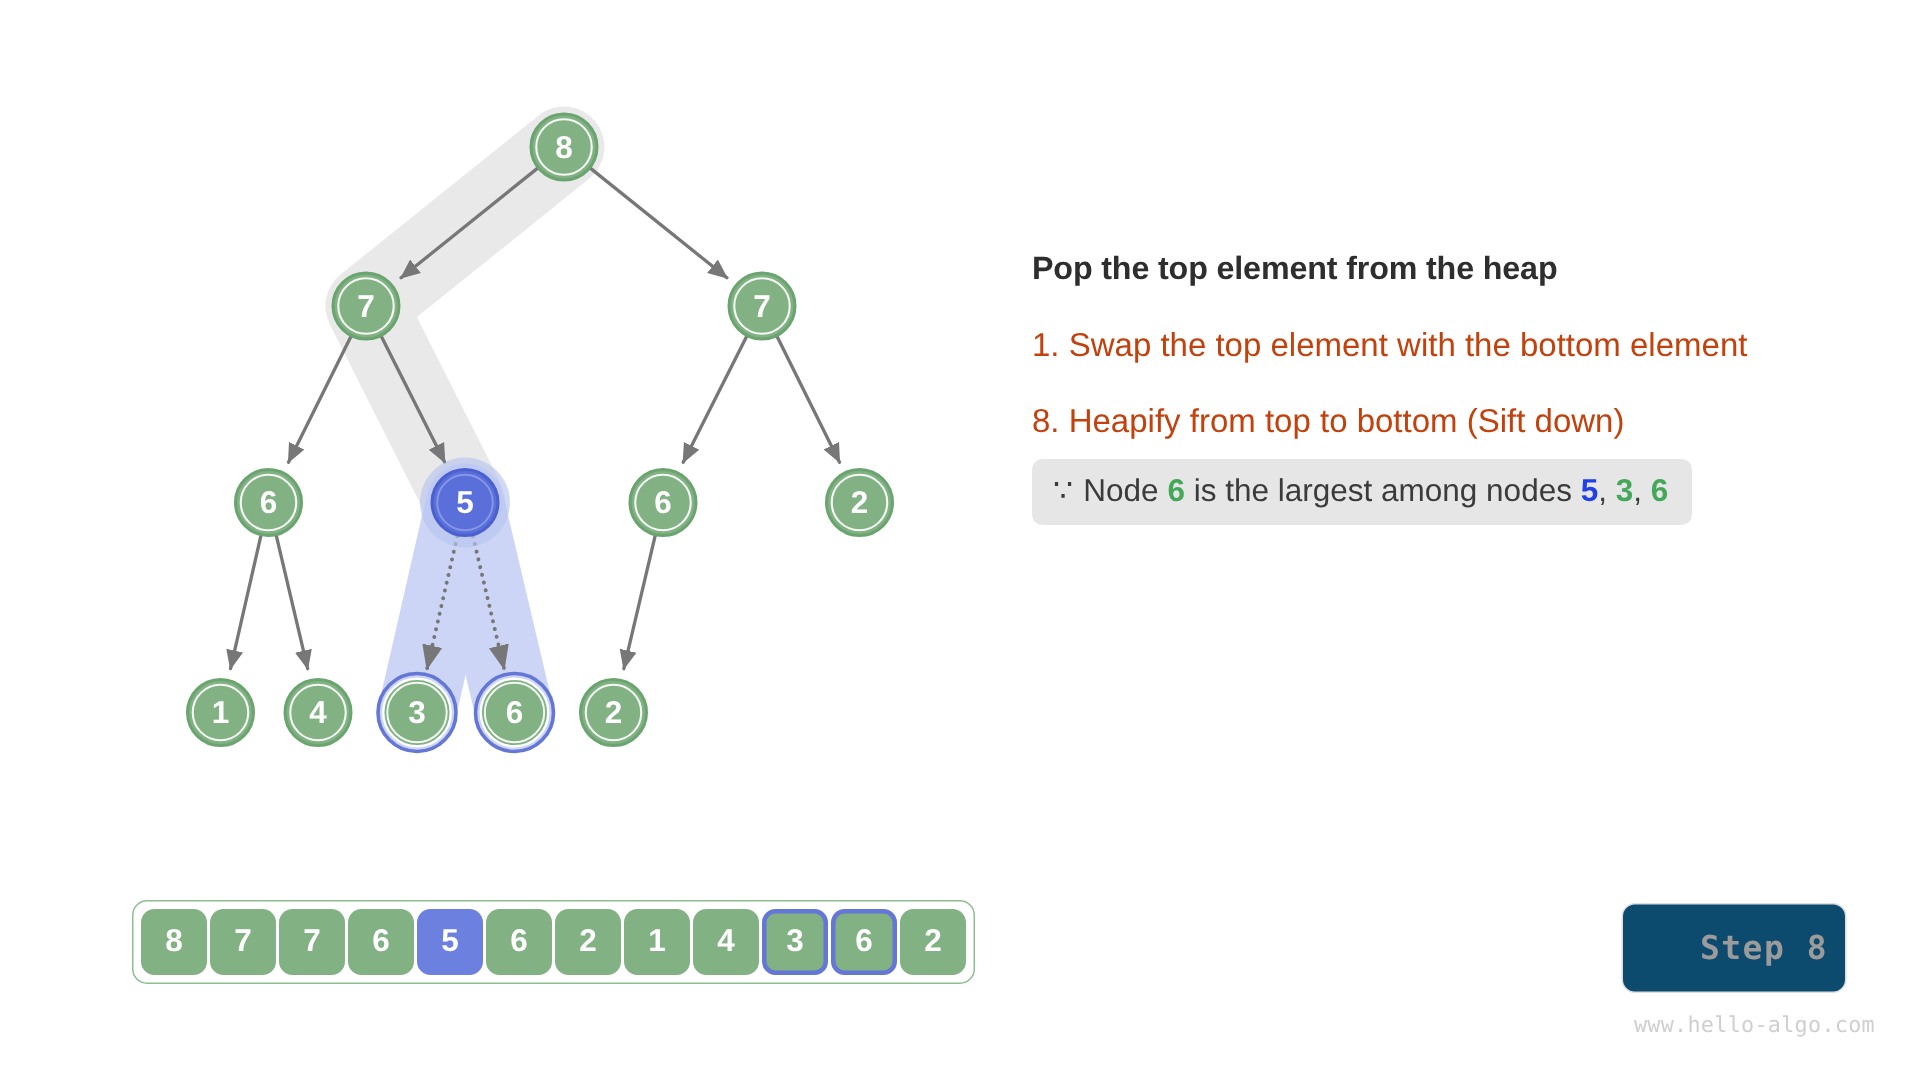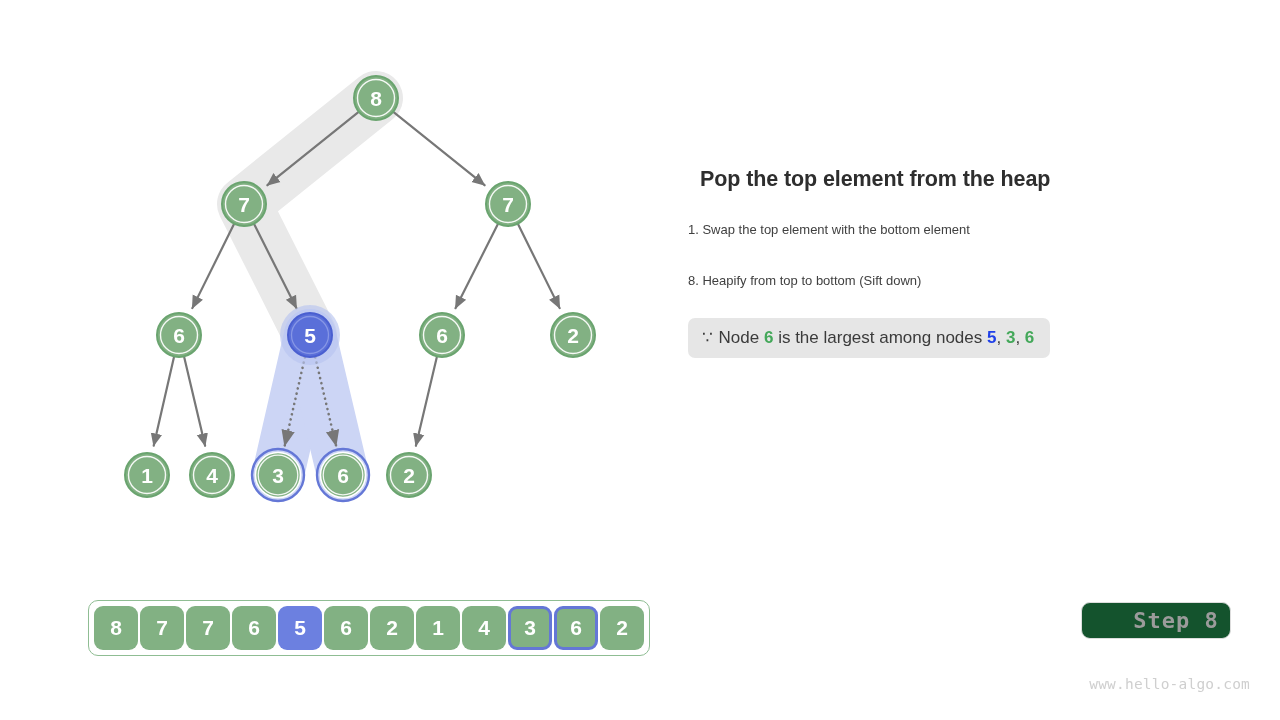--- a/index.html
+++ b/index.html
@@ -41,40 +41,39 @@
   }
 
   
   #panel {
     position: absolute;
     left: 688px;
     top: 160px;
     width: 540px;
   }
   #panel h1 {
-    margin: 0 0 6px 12px;
+    margin: 0 0 6px 0;
     font-size: 21.5px;
     font-weight: bold;
     color: #2e2e2e;
     letter-spacing: -0.1px;
     line-height: 38px;
   }
   .step-line {
-    font-size: 13px;
-    color: #404040;
+    font-size: 22px;
+    color: #c2410c;
     line-height: 51px;
     white-space: nowrap;
   }
   #reason-box {
-    margin-top: 12px;
     display: inline-block;
     background: #e6e6e6;
     border-radius: 7px;
     padding: 9px 16px 10px 14px;
-    font-size: 17px;
+    font-size: 21px;
     color: #3b3b3b;
     white-space: nowrap;
   }
   .hl-green { color: #44a85a; font-weight: bold; }
   .hl-blue  { color: #2040e8; font-weight: bold; }
   .because  { letter-spacing: 1px; }
 
   
   #array-wrap {
     position: absolute;
@@ -108,24 +107,24 @@
   .cell.edge-blue {
     border-color: #6477d6;
   }
 
   
   #step-badge {
     position: absolute;
     left: 1081px;
     top: 602px;
     width: 150px;
-    height: 37px;
+    height: 60px;
     border: 1.4px solid #dddddd;
     border-radius: 9px;
-    background: #14532d;
+    background: #0c4a6e;
     display: flex;
     align-items: center;
     justify-content: center;
     font-family: "DejaVu Sans Mono", monospace;
     font-size: 22px;
     font-weight: bold;
     color: #9b9b9b;
     letter-spacing: 1px;
     box-sizing: border-box;
     padding-left: 40px;

